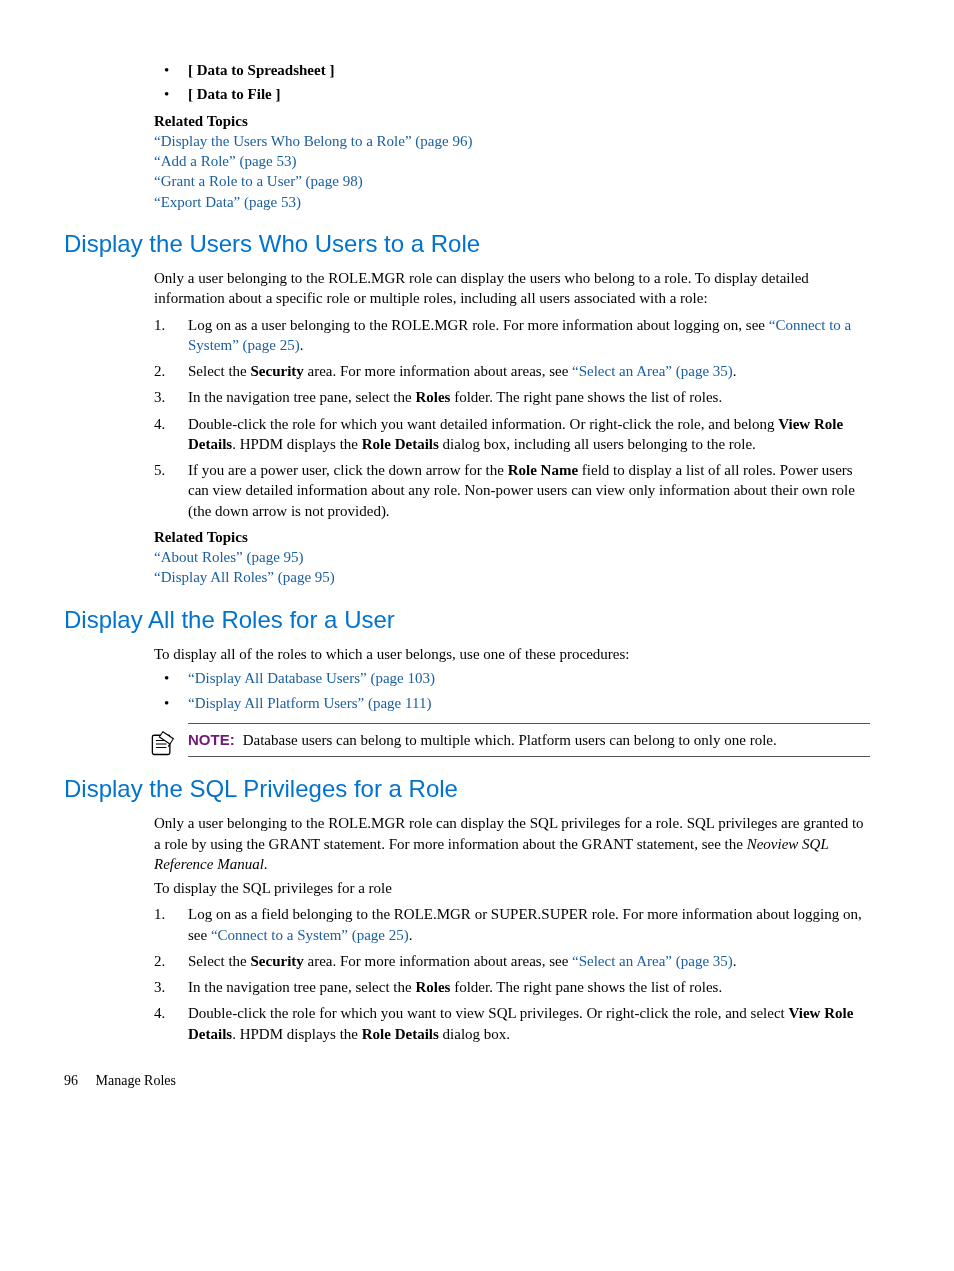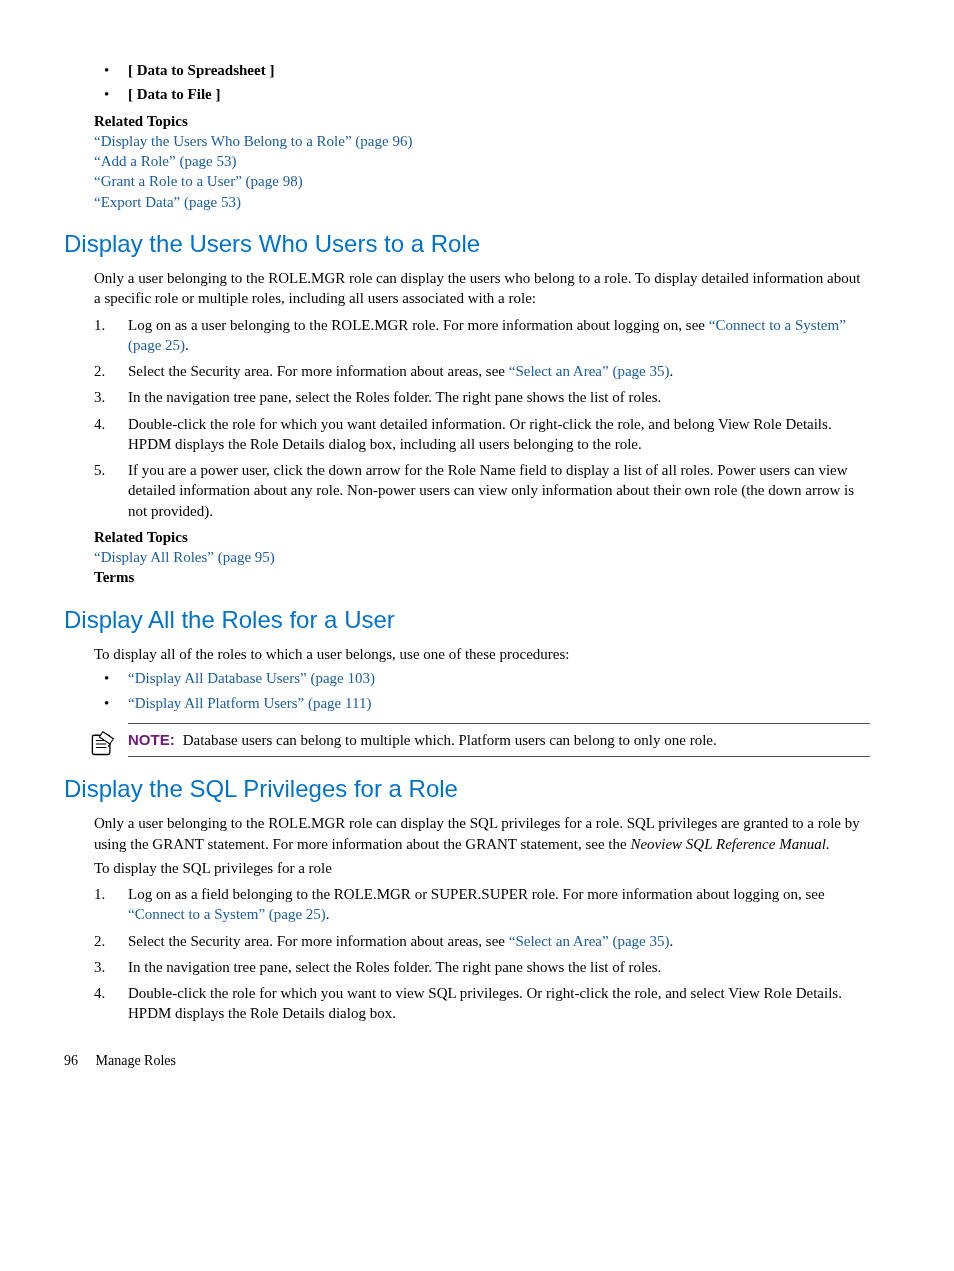--- a/index.html
+++ b/index.html
@@ -6,21 +6,21 @@
     font-family: Georgia, 'Times New Roman', serif;
     font-size: 15px;
     line-height: 1.35;
     color: #000;
     background: #fff;
     margin: 0;
     padding: 60px 64px 50px 64px;
     width: 954px;
     box-sizing: border-box;
   }
-  .indent-block { margin-left: 30px; margin-right: 20px; }
+  .indent-block { margin-left: 90px; margin-right: 20px; }
   ul.bullets { list-style: none; padding: 0; margin: 0 0 6px 0; }
   ul.bullets li { position: relative; padding-left: 34px; margin: 0 0 4px 0; }
   ul.bullets li::before { content: "•"; position: absolute; left: 10px; top: 0; font-size: 15px; }
   .bold { font-weight: bold; }
   .italic { font-style: italic; }
   .link { color: #1a5fa0; }
   .related-label { font-weight: bold; margin-top: 6px; }
   h2.section {
     font-family: Arial, Helvetica, sans-serif;
     font-weight: normal;
@@ -31,21 +31,21 @@
   p { margin: 4px 0; }
   ol.steps { list-style: none; padding: 0; margin: 6px 0; }
   ol.steps > li { position: relative; padding-left: 34px; margin: 0 0 6px 0; }
   ol.steps > li .num { position: absolute; left: 0; top: 0; }
   .note-block { margin: 10px 0 10px 34px; border-top: 1px solid #555; border-bottom: 1px solid #555; padding: 6px 0; position: relative; }
   .note-icon { position: absolute; left: -40px; top: 6px; width: 28px; height: 28px; }
   .note-label { font-family: Arial, Helvetica, sans-serif; font-weight: bold; color: #701a75; margin-right: 8px; }
   .footer { margin-top: 28px; font-size: 14px; }
   .footer .pn { display: inline-block; width: 28px; }
   .terms-label { font-weight: bold; }
-  .inline-bold { font-weight: normal; }
+  .inline-bold { font-weight: bold; }
 </style>
 </head>
 <body>
 
 <div class="indent-block">
   <ul class="bullets">
     <li><span class="bold">[ Data to Spreadsheet ]</span></li>
     <li><span class="bold">[ Data to File ]</span></li>
   </ul>
   <div class="related-label">Related Topics</div>
@@ -69,22 +69,22 @@
       <span>In the navigation tree pane, select the </span><span class="inline-bold">Roles</span><span> folder. The right pane shows the list of roles.</span>
     </li>
     <li><span class="num">4.</span>
       <span>Double-click the role for which you want detailed information. Or right-click the role, and belong </span><span class="inline-bold">View Role Details</span><span>. HPDM displays the </span><span class="inline-bold">Role Details</span><span> dialog box, including all users belonging to the role.</span>
     </li>
     <li><span class="num">5.</span>
       <span>If you are a power user, click the down arrow for the </span><span class="inline-bold">Role Name</span><span> field to display a list of all roles. Power users can view detailed information about any role. Non-power users can view only information about their own role (the down arrow is not provided).</span>
     </li>
   </ol>
   <div class="related-label">Related Topics</div>
+  <div><span class="link">“About Roles” (page 95)</span></div>
   <div><span class="link">“Display All Roles” (page 95)</span></div>
-  <div class="terms-label">Terms</div>
 </div>
 
 <h2 class="section">Display All the Roles for a User</h2>
 <div class="indent-block">
   <p>To display all of the roles to which a user belongs, use one of these procedures:</p>
   <ul class="bullets">
     <li><span class="link">“Display All Database Users” (page 103)</span></li>
     <li><span class="link">“Display All Platform Users” (page 111)</span></li>
   </ul>
   <div class="note-block">

